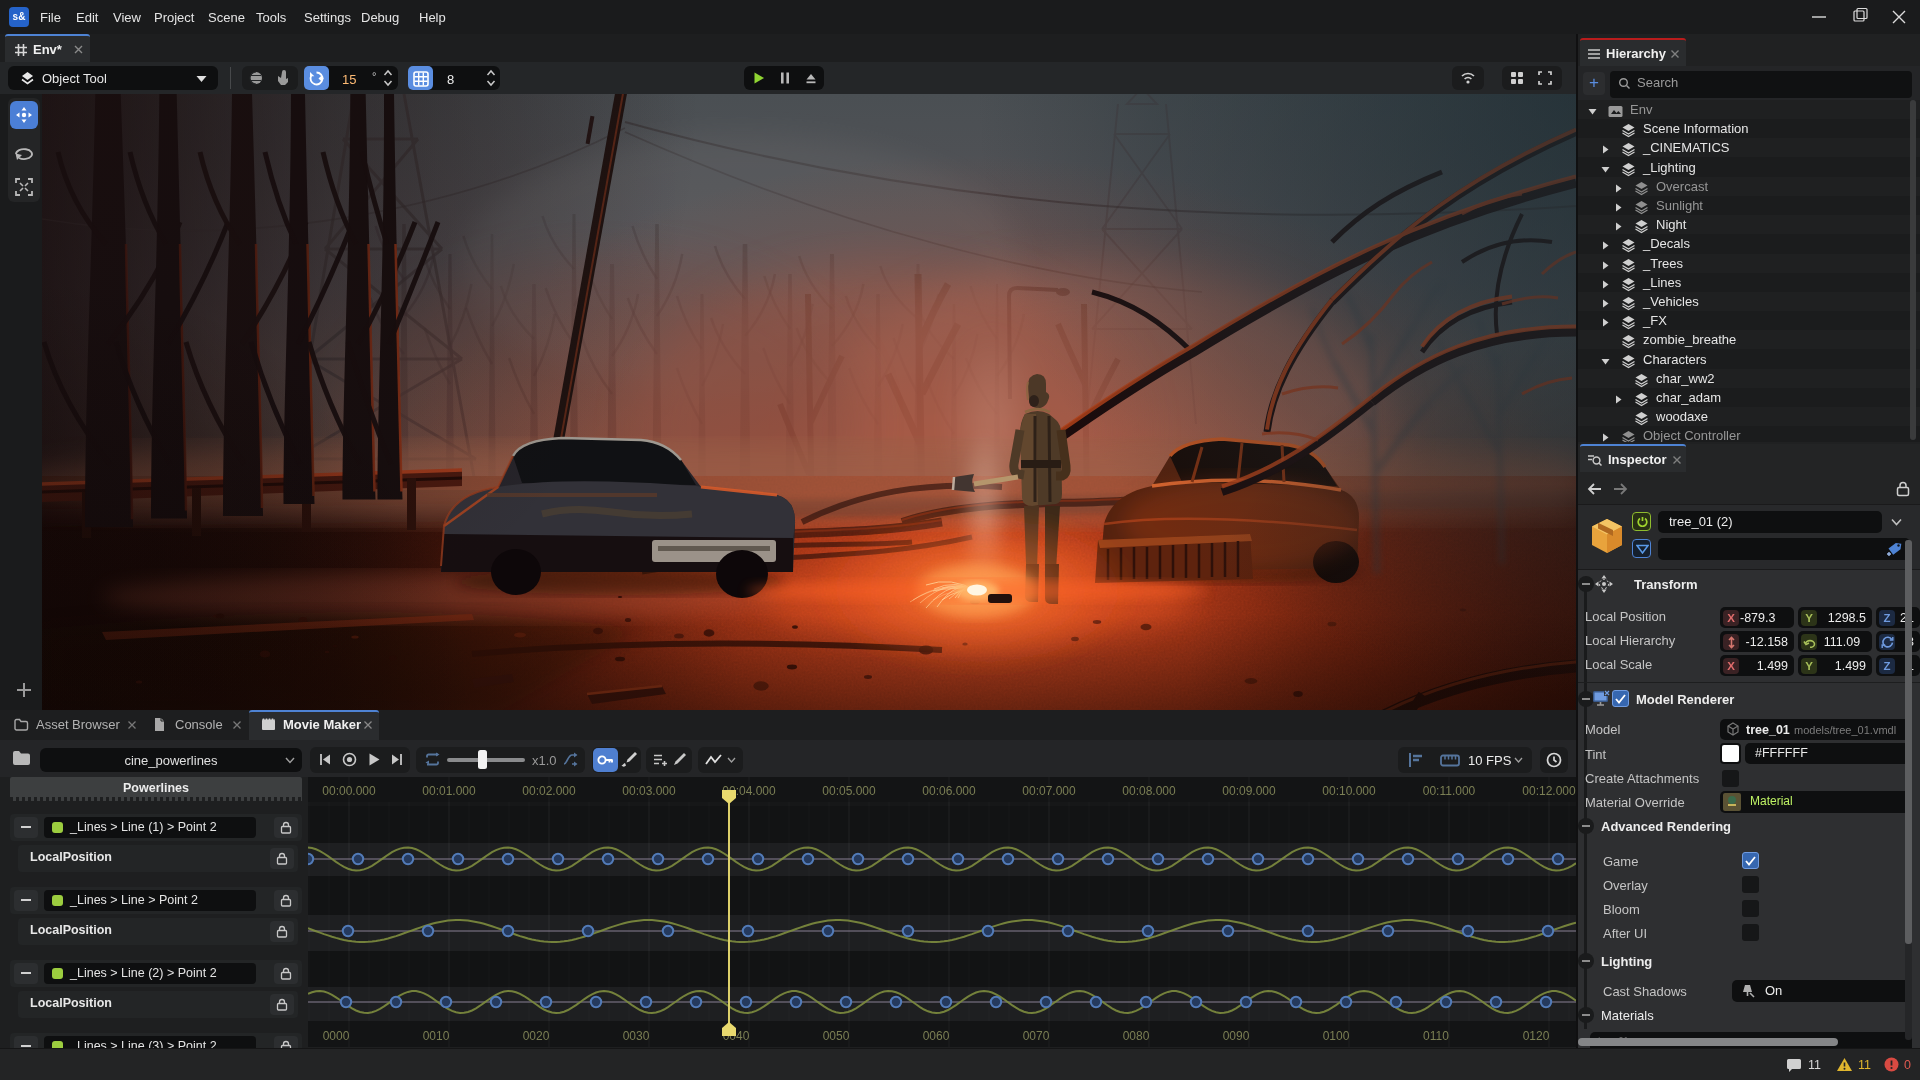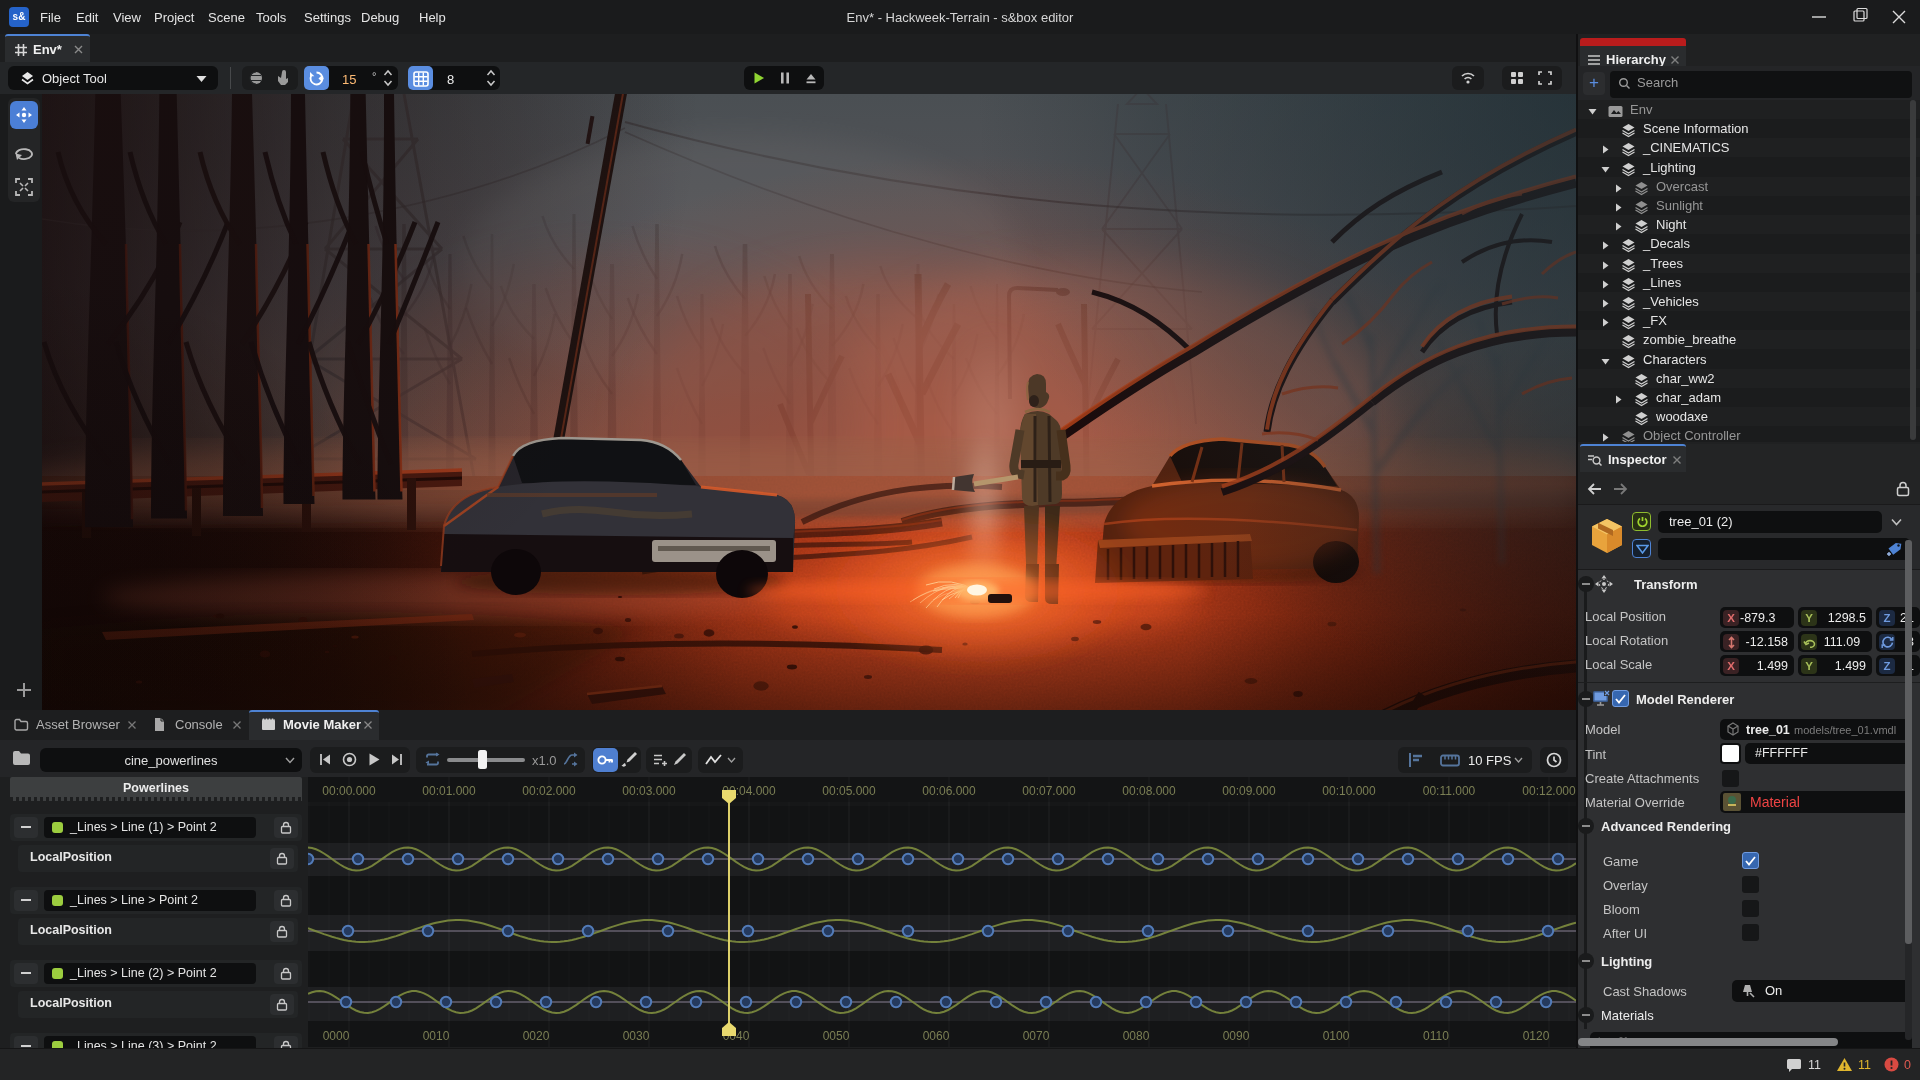--- a/index.html
+++ b/index.html
@@ -14,21 +14,20 @@
  <div class="a" style="left:9px;top:7px;width:20px;height:20px;background:#2563c9;border-radius:4px;color:#fff;font-size:10px;font-weight:bold;text-align:center;line-height:20px">s&amp;</div>
  <span class="a" style="left:40px;top:10px;color:#e4e4e4">File</span>
     <span class="a" style="left:76px;top:10px;color:#e4e4e4">Edit</span>
     <span class="a" style="left:113px;top:10px;color:#e4e4e4">View</span>
     <span class="a" style="left:154px;top:10px;color:#e4e4e4">Project</span>
     <span class="a" style="left:208px;top:10px;color:#e4e4e4">Scene</span>
     <span class="a" style="left:256px;top:10px;color:#e4e4e4">Tools</span>
     <span class="a" style="left:304px;top:10px;color:#e4e4e4">Settings</span>
     <span class="a" style="left:361px;top:10px;color:#e4e4e4">Debug</span>
     <span class="a" style="left:419px;top:10px;color:#e4e4e4">Help</span>
- <div class="a" style="left:0;top:10px;width:1920px;text-align:center;color:#d6d6d6">Env* - Hackweek-Terrain - s&amp;box editor</div>
  <svg class="a" style="left:1806px;top:0" width="114" height="34" viewBox="0 0 114 34">
    <line x1="6" y1="17" x2="20" y2="17" stroke="#dcdcdc" stroke-width="1.4"></line>
    <rect x="48" y="11" width="10" height="10" fill="none" stroke="#dcdcdc" stroke-width="1.2" rx="1"></rect>
    <rect x="51" y="8.5" width="10" height="10" fill="none" stroke="#dcdcdc" stroke-width="1.2" rx="1"></rect>
    <path d="M87 11 L99 23 M99 11 L87 23" stroke="#dcdcdc" stroke-width="1.4"></path>
  </svg>
 </div>
 
 <div class="a" style="left:0;top:34px;width:1920px;height:28px;background:#1d1e1f"></div>
 <div class="a" style="left:5px;top:34px;width:85px;height:28px;background:#2a2c2e;border-top:2px solid #4e83d4;border-radius:3px 3px 0 0">
@@ -520,21 +519,21 @@
     <path d="M1 5V1h4M13 1h4v4M17 13v4h-4M5 17H1v-4" fill="none" stroke="#b8b8b8" stroke-width="1.8"></path>
     <path d="M5 5l3 3M13 5l-3 3M13 13l-3-3M5 13l3-3" stroke="#b8b8b8" stroke-width="1.6"></path>
   </svg>
 <svg class="a" style="left:14px;top:680px" width="20" height="20" viewBox="0 0 20 20">
     <path d="M10 3v14M3 10h14" stroke="#9a9a9a" stroke-width="2"></path>
   </svg>
 
 <div class="a" style="left:1576px;top:34px;width:2px;height:1014px;background:#101011"></div>
 <div class="a" style="left:1578px;top:34px;width:342px;height:1014px;background:#202122"></div>
 
-<div class="a" style="left:1580px;top:38px;width:106px;height:28px;background:#2a2c2e;border-top:8px solid #b91c1c;border-radius:3px 3px 0 0">
+<div class="a" style="left:1580px;top:38px;width:106px;height:28px;background:#2a2c2e;border-top:2px solid #b91c1c;border-radius:3px 3px 0 0">
   <svg class="a" style="left:7px;top:8px" width="14" height="12" viewBox="0 0 14 12">
       <path d="M1 2h12M1 6h12M1 10h12" stroke="#c8c8c8" stroke-width="1.6"></path>
     </svg>
   <span class="a" style="left:26px;top:6px;font-weight:bold;color:#f0f0f0">Hierarchy</span>
   <svg class="a" style="left:90px;top:9px" width="10" height="10" viewBox="0 0 10 10">
       <path d="M1.5 1.5l7 7M8.5 1.5l-7 7" stroke="#808080" stroke-width="1.4"></path>
     </svg>
 </div>
 
 <div class="a" style="left:1578px;top:66px;width:342px;height:36px;background:#242527"></div>
@@ -749,21 +748,21 @@
       <circle cx="9" cy="9" r="8" fill="#1a1b1c"></circle>
       <path d="M5 9h8" stroke="#9a9a9a" stroke-width="1.8"></path>
     </svg>
     <svg class="a" style="left:16px;top:130px" width="20" height="20" viewBox="0 0 20 20">
       <path d="M10 1 L12.5 4.5 H7.5 Z M10 19 L7.5 15.5 H12.5 Z M1 10 L4.5 7.5 V12.5 Z M19 10 L15.5 12.5 V7.5 Z" fill="#c8c8c8"></path>
       <circle cx="10" cy="10" r="2" fill="#c8c8c8"></circle>
       <circle cx="10" cy="10" r="4.6" fill="none" stroke="#c8c8c8" stroke-width="1" stroke-dasharray="2 2"></circle>
     </svg>
     <span class="a" style="left:56px;top:133px;font-weight:bold;color:#ededed">Transform</span>
     <span class="a" style="left:7px;top:165px;color:#c4c4c4">Local Position</span>
-    <span class="a" style="left:7px;top:189px;color:#c4c4c4">Local Rotation</span>
+    <span class="a" style="left:7px;top:189px;color:#c4c4c4">Local Hierarchy</span>
     <span class="a" style="left:7px;top:213px;color:#c4c4c4">Local Scale</span>
     <div class="a" style="left:142px;top:163px;width:74px;height:21px;background:#0e0f10;border-radius:5px"></div>
     <div class="a" style="left:145px;top:165.5px;width:16px;height:16px;background:#3a2224;border-radius:4px;color:#e06c6c;font-size:11.5px;font-weight:bold;text-align:center;line-height:16px">X</div>
     <div class="a" style="left:162px;top:166.5px;width:48px;color:#ececec;font-size:12.5px">-879.3</div>
     <div class="a" style="left:220px;top:163px;width:74px;height:21px;background:#0e0f10;border-radius:5px"></div>
     <div class="a" style="left:223px;top:165.5px;width:16px;height:16px;background:#2c3418;border-radius:4px;color:#a8c05a;font-size:11.5px;font-weight:bold;text-align:center;line-height:16px">Y</div>
     <div class="a" style="left:240px;top:166.5px;width:48px;text-align:right;color:#ececec;font-size:12.5px">1298.5</div>
     <div class="a" style="left:298px;top:163px;width:44px;height:21px;background:#0e0f10;border-radius:5px"></div>
     <div class="a" style="left:301px;top:165.5px;width:16px;height:16px;background:#1c2a42;border-radius:4px;color:#6f9be0;font-size:11.5px;font-weight:bold;text-align:center;line-height:16px">Z</div>
     <div class="a" style="left:318px;top:166.5px;width:18px;text-align:right;color:#ececec;font-size:12.5px">21</div>
@@ -833,21 +832,21 @@
     <span class="a" style="left:7px;top:327px;color:#c4c4c4">Create Attachments</span>
     <div class="a" style="left:144px;top:326px;width:17px;height:17px;background:#161718;border-radius:3px"></div>
     <span class="a" style="left:7px;top:351px;color:#c4c4c4">Material Override</span>
     <div class="a" style="left:142px;top:347px;width:192px;height:22px;background:#0e0f10;border-radius:5px"></div>
     <div class="a" style="left:145px;top:349px;width:18px;height:18px;background:#5a5234;border-radius:2px">
       <svg class="a" style="left:3px;top:2px" width="12" height="12" viewBox="0 0 12 12">
         <circle cx="6" cy="5" r="4" fill="#3a6a4a"></circle>
         <path d="M2 10h8" stroke="#c8b45a" stroke-width="2"></path>
       </svg>
     </div>
-    <span class="a" style="left:172px;top:350px;color:#ef4444;font-size:14px">Material</span>
+    <span class="a" style="left:172px;top:350px;color:#bef264;font-size:12px">Material</span>
     <svg class="a" style="left:-1px;top:373px" width="18" height="18" viewBox="0 0 18 18">
       <circle cx="9" cy="9" r="8" fill="#1a1b1c"></circle>
       <path d="M5 9h8" stroke="#9a9a9a" stroke-width="1.8"></path>
     </svg>
     <span class="a" style="left:23px;top:375px;font-weight:bold;color:#ededed">Advanced Rendering</span>
     <span class="a" style="left:25px;top:410px;color:#c4c4c4">Game</span>
     <div class="a" style="left:164px;top:408px;width:17px;height:17px;background:#3667b0;border:1.5px solid #6f9be0;border-radius:3px"></div>
     <svg class="a" style="left:167px;top:412px" width="11" height="10" viewBox="0 0 11 10">
       <path d="M1 5l3 3.5L10 1" fill="none" stroke="#fff" stroke-width="1.8"></path>
     </svg>

